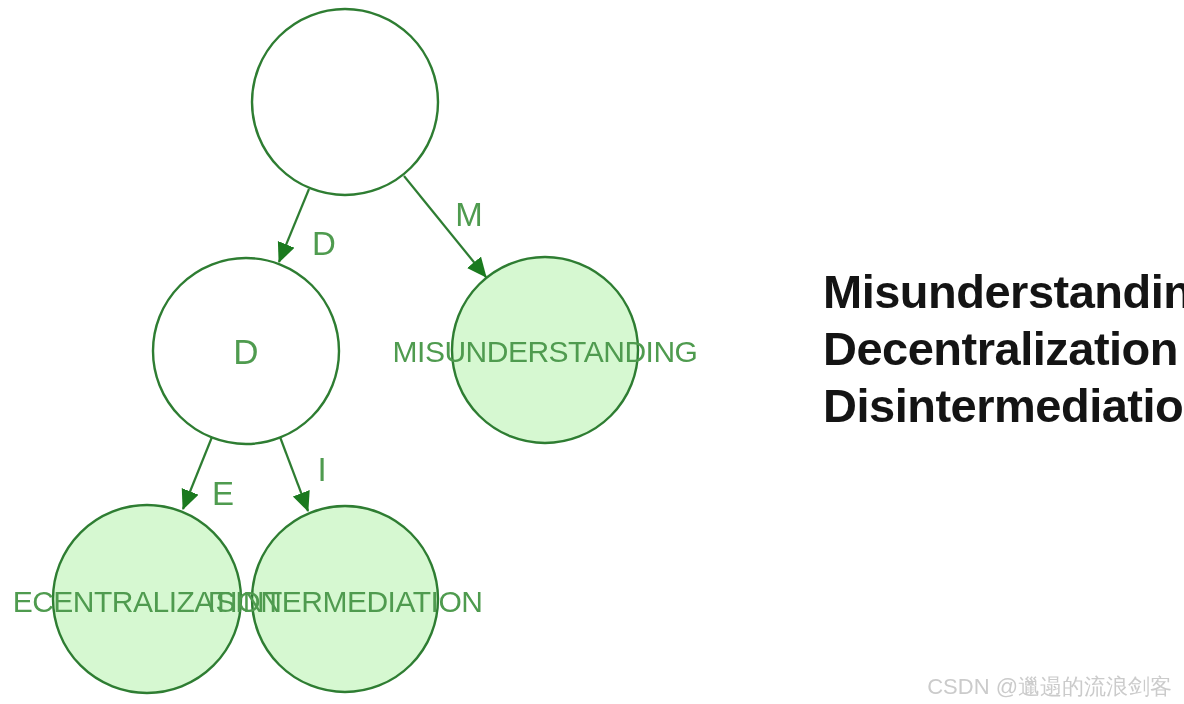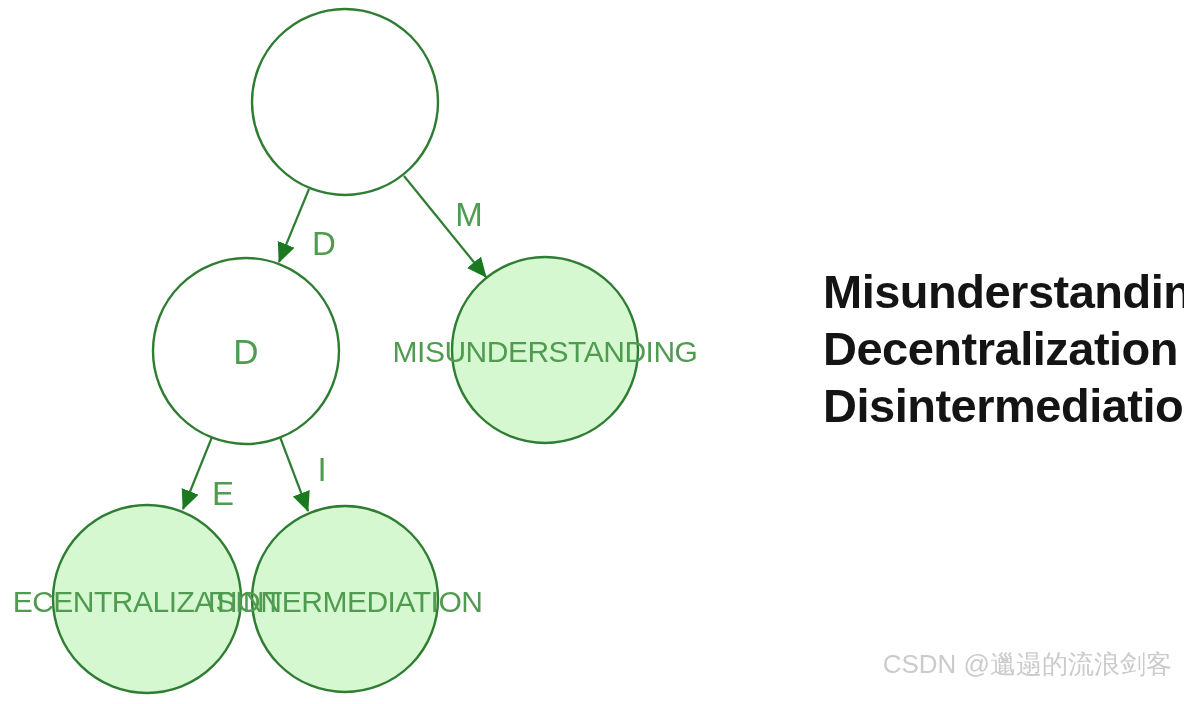--- a/index.html
+++ b/index.html
@@ -45,23 +45,23 @@
     color: #141414;
     font-size: 47px;
     line-height: 57px;
     font-weight: 600;
     letter-spacing: -0.5px;
     white-space: nowrap;
   }
   .watermark {
     position: absolute;
     right: 12px;
-    bottom: 22px;
+    bottom: 2px;
     color: #cbcbcb;
-    font-size: 26px;
+    font-size: 22px;
     white-space: nowrap;
   }
 </style>
 </head>
 <body>
 
 <div class="canvas">
 
   <svg class="trie" width="760" height="704" viewBox="0 0 760 704">
     <defs>

